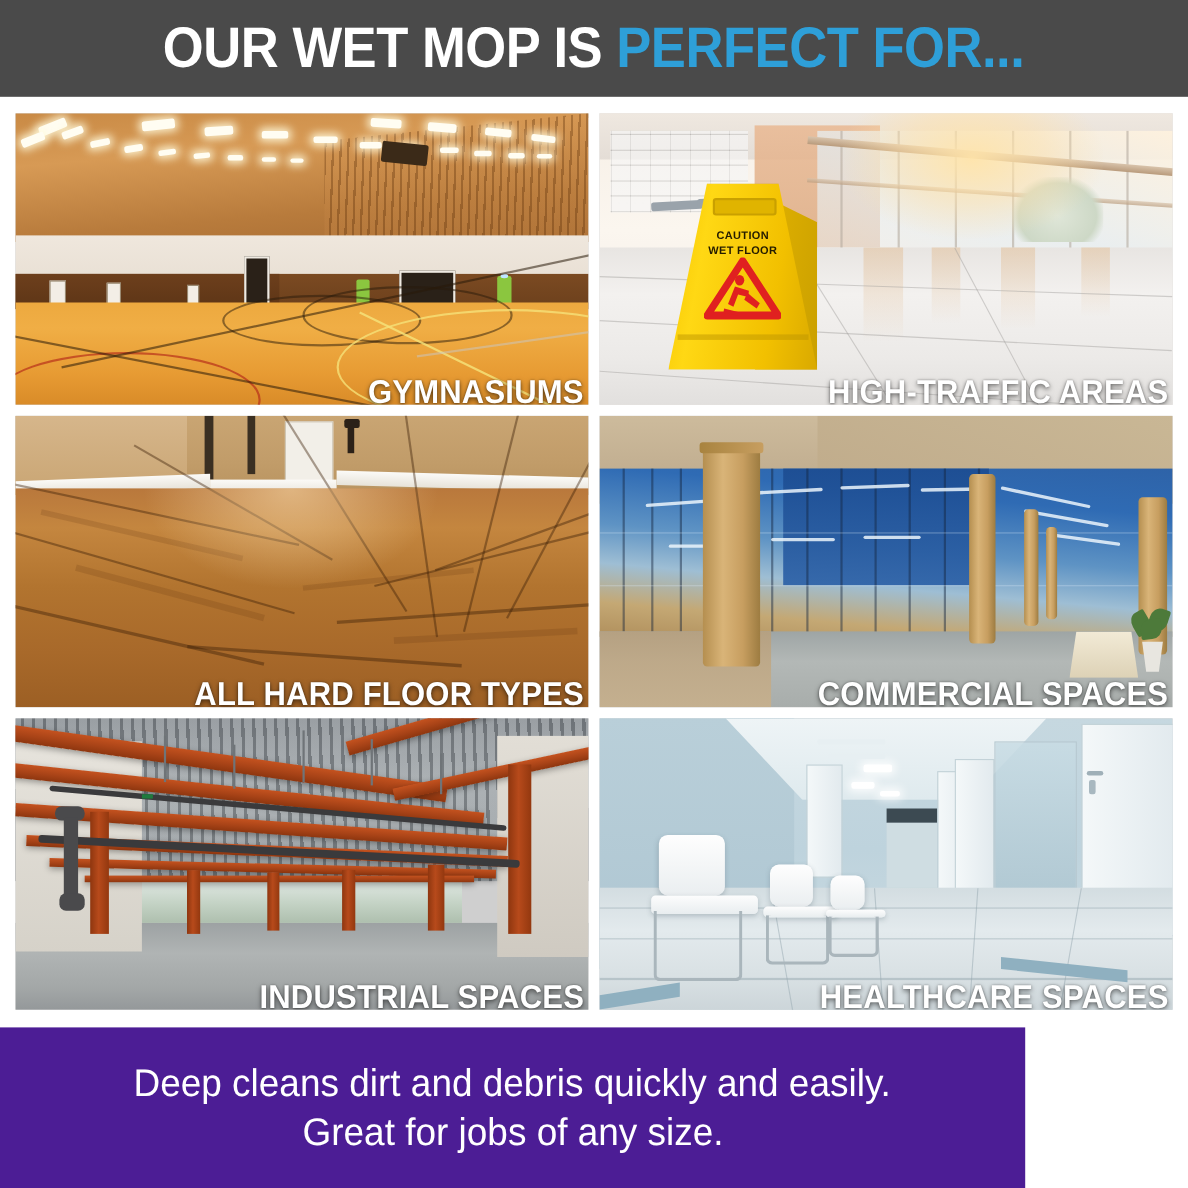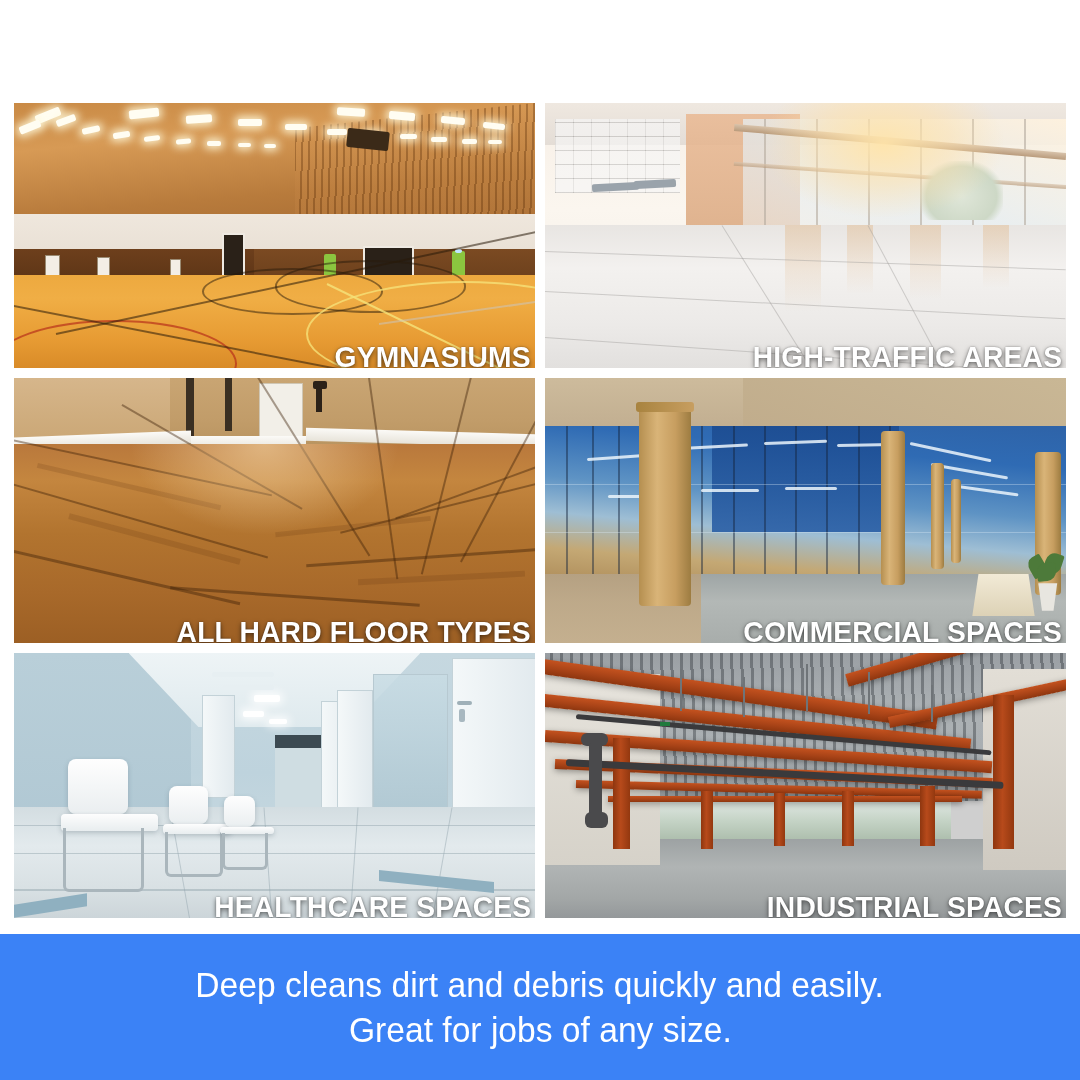--- a/index.html
+++ b/index.html
@@ -42,22 +42,22 @@
     color:#ffffff;font-weight:bold;font-size:30px;
     letter-spacing:0.2px;line-height:1;
     white-space:nowrap;
     transform:scaleX(0.94);transform-origin:right bottom;
     text-shadow:0 2px 5px rgba(0,0,0,.55), 0 0 2px rgba(0,0,0,.35);
     z-index:30;
   }
 
   
   .footer{
-    position:absolute;left:0;top:934px;width:1080px;height:146px;
-    background:#3b82f6;
+    position:absolute;left:0;top:934px;width:932px;height:146px;
+    background:#4c1d95;
     display:flex;flex-direction:column;align-items:center;justify-content:center;
   }
   .footer-line{
     color:#ffffff;font-size:35px;line-height:1.3;white-space:nowrap;
     transform:scaleX(0.96);transform-origin:center;
   }
 
   
   .gym-ceiling{position:absolute;left:0;top:0;width:100%;height:44%;
     background:linear-gradient(175deg,#c98a45 0%,#d79a55 30%,#b87b3c 70%,#a76c33 100%);}
@@ -196,20 +196,25 @@
     background:linear-gradient(180deg,#e2ded6 0%,#cfcac1 100%);z-index:7;}
   .in-duct{position:absolute;background:#4a4a4c;border-radius:6px;z-index:11;}
   .in-floor{position:absolute;left:0;bottom:0;width:100%;height:30%;
     background:linear-gradient(180deg,#9da2a3 0%,#b0b4b4 35%,#a3a7a7 75%,#94989a 100%);z-index:5;}
 </style>
 </head>
 <body>
 
 <div class="page">
 
+  <div class="header">
+    <div class="header-title">
+      <span class="h-white">OUR WET MOP IS </span><span class="h-blue">PERFECT FOR...</span>
+    </div>
+  </div>
 
   <div class="grid">
 
     <div class="tile">
       <div class="scene">
         <div class="gym-ceiling"></div>
         <div class="gym-ceil-slats"></div>
         <div class="gym-lights">
           <div class="gl" style="left:4%;top:7%;width:26px;height:9px;transform:rotate(-22deg);"></div>
           <div class="gl" style="left:1%;top:17%;width:22px;height:8px;transform:rotate(-22deg);"></div>
@@ -289,20 +294,37 @@
           <div class="ht-refl" style="left:58%;top:0;width:5%;height:48%;"></div>
           <div class="ht-refl" style="left:70%;top:0;width:6%;height:52%;"></div>
           <div class="ht-refl" style="left:84%;top:0;width:5%;height:44%;"></div>
           <div class="ht-seam" style="left:0;top:18%;width:100%;transform:rotate(2deg);"></div>
           <div class="ht-seam" style="left:0;top:46%;width:100%;transform:rotate(3deg);"></div>
           <div class="ht-seam" style="left:0;top:78%;width:100%;transform:rotate(4deg);"></div>
           <div class="ht-seam" style="left:34%;top:0;width:70%;transform:rotate(58deg);"></div>
           <div class="ht-seam" style="left:62%;top:0;width:60%;transform:rotate(62deg);"></div>
         </div>
 
+        <div class="sign" style="left:12%;top:24%;width:26%;height:64%;">
+          <div class="sign-back"></div>
+          <div class="sign-face"></div>
+          <div class="sign-handle"></div>
+          <div class="sign-txt" style="top:25%;">CAUTION</div>
+          <div class="sign-txt" style="top:33%;">WET FLOOR</div>
+          <svg class="sign-tri" viewBox="0 0 100 72" preserveAspectRatio="none">
+            <path d="M50 4 L96 66 L4 66 Z" fill="none" stroke="#e02020" stroke-width="9" stroke-linejoin="round"></path>
+            <g fill="#e02020">
+              <circle cx="46" cy="26" r="6"></circle>
+              <path d="M40 33 L58 38 L57 45 L44 42 L38 56 L31 53 Z"></path>
+              <path d="M56 40 L72 52 L68 58 L52 48 Z"></path>
+              <path d="M26 58 L44 62 L43 66 L25 63 Z"></path>
+            </g>
+          </svg>
+          <div class="sign-band"></div>
+        </div>
       </div>
       <div class="tile-label">HIGH-TRAFFIC AREAS</div>
     </div>
 
     <div class="tile">
       <div class="scene">
         <div class="hw-wall"></div>
         <div class="hw-wall-l"></div>
         <div class="hw-darkgap" style="left:33%;top:0;width:1.6%;height:22%;"></div>
         <div class="hw-darkgap" style="left:40.5%;top:0;width:1.4%;height:20%;"></div>
@@ -379,69 +401,20 @@
           <div class="cm-plant-leaf" style="left:44%;top:0;width:36%;height:30%;transform:rotate(18deg);"></div>
           <div class="cm-plant-leaf" style="left:28%;top:14%;width:40%;height:26%;transform:rotate(-6deg);"></div>
           <div class="cm-pot" style="left:22%;top:44%;width:56%;height:40%;"></div>
         </div>
       </div>
       <div class="tile-label">COMMERCIAL SPACES</div>
     </div>
 
     <div class="tile">
       <div class="scene">
-        <div class="hc-wall"></div>
-        <div class="hc-wall-l"></div>
-        <div class="hc-ceil"></div>
-        <div class="hc-ceil-light" style="left:46%;top:16%;width:5%;height:2.4%;"></div>
-        <div class="hc-ceil-light" style="left:44%;top:22%;width:4%;height:2%;"></div>
-        <div class="hc-ceil-light" style="left:49%;top:25%;width:3.4%;height:1.8%;"></div>
-        <div style="position:absolute;left:38%;top:7%;width:12%;height:2%;background:#e7eff2;border-radius:2px;"></div>
-        <div style="position:absolute;left:40%;top:12%;width:10%;height:2%;background:#e7eff2;border-radius:2px;"></div>
-        <div class="hc-door" style="left:36%;top:16%;width:6%;height:38%;"></div>
-        <div class="hc-far" style="left:50%;top:31%;width:9%;height:5%;background:#3c4a52;"></div>
-        <div class="hc-far" style="left:50%;top:36%;width:9%;height:22%;background:#cfdde2;"></div>
-        <div class="hc-door" style="left:59%;top:18%;width:6%;height:42%;"></div>
-        <div class="hc-door" style="left:62%;top:14%;width:6.5%;height:48%;"></div>
-        <div class="hc-glass" style="left:69%;top:8%;width:14%;height:58%;"></div>
-        <div class="hc-door" style="left:84%;top:2%;width:16%;height:72%;"></div>
-        <div style="position:absolute;left:85%;top:18%;width:3%;height:1.6%;background:#9fb0b8;border-radius:2px;"></div>
-        <div style="position:absolute;left:85.4%;top:21%;width:1.2%;height:5%;background:#a8b8c0;border-radius:2px;"></div>
-        <div class="hc-floor">
-          <div class="hc-tile-line" style="left:0;top:16%;width:100%;height:1px;"></div>
-          <div class="hc-tile-line" style="left:0;top:42%;width:100%;height:1px;"></div>
-          <div class="hc-tile-line" style="left:0;top:74%;width:100%;height:2px;"></div>
-          <div class="hc-tile-line" style="left:30%;top:0;width:56%;height:1px;transform:rotate(80deg);"></div>
-          <div class="hc-tile-line" style="left:48%;top:0;width:58%;height:1px;transform:rotate(86deg);"></div>
-          <div class="hc-tile-line" style="left:66%;top:0;width:58%;height:1px;transform:rotate(94deg);"></div>
-          <div class="hc-tile-line" style="left:84%;top:0;width:56%;height:1px;transform:rotate(100deg);"></div>
-        </div>
-        <div class="hc-skirt" style="left:0;bottom:2%;width:14%;height:5%;transform:skewY(-9deg);"></div>
-        <div class="hc-skirt" style="left:70%;bottom:12%;width:22%;height:4%;transform:skewY(6deg);"></div>
-        <div class="hc-chair" style="left:8%;top:40%;width:24%;height:52%;">
-          <div class="hc-back" style="left:10%;top:0;width:48%;height:40%;"></div>
-          <div class="hc-seat" style="left:4%;top:40%;width:78%;height:12%;"></div>
-          <div class="hc-leg" style="left:6%;top:50%;width:60%;height:44%;"></div>
-        </div>
-        <div class="hc-chair" style="left:28%;top:50%;width:17%;height:38%;">
-          <div class="hc-back" style="left:10%;top:0;width:44%;height:38%;"></div>
-          <div class="hc-seat" style="left:4%;top:38%;width:76%;height:10%;"></div>
-          <div class="hc-leg" style="left:6%;top:46%;width:58%;height:42%;"></div>
-        </div>
-        <div class="hc-chair" style="left:39%;top:54%;width:14%;height:32%;">
-          <div class="hc-back" style="left:10%;top:0;width:42%;height:36%;"></div>
-          <div class="hc-seat" style="left:4%;top:36%;width:74%;height:9%;"></div>
-          <div class="hc-leg" style="left:6%;top:44%;width:56%;height:40%;"></div>
-        </div>
-      </div>
-      <div class="tile-label">HEALTHCARE SPACES</div>
-    </div>
-
-    <div class="tile">
-      <div class="scene">
         <div class="in-deck"></div>
         <div class="in-deck-rib"></div>
         <div class="in-win" style="left:22%;bottom:30%;width:56%;height:14%;"></div>
         <div class="in-win" style="right:2%;top:10%;width:13%;height:62%;"></div>
         <div class="in-wall-l"></div>
         <div class="in-wall-r"></div>
         <div class="in-beam" style="left:-2%;top:2%;width:78%;height:5.5%;transform:rotate(8deg);"></div>
         <div class="in-beam" style="left:-2%;top:15%;width:84%;height:5%;transform:rotate(6deg);"></div>
         <div class="in-beam" style="left:0;top:29%;width:86%;height:4.4%;transform:rotate(4deg);"></div>
         <div class="in-beam" style="left:2%;top:40%;width:84%;height:3.6%;transform:rotate(2.5deg);"></div>
@@ -464,20 +437,69 @@
         <div class="in-rod" style="left:38%;top:9%;height:15%;"></div>
         <div class="in-rod" style="left:50%;top:4%;height:18%;"></div>
         <div class="in-rod" style="left:62%;top:7%;height:16%;"></div>
         <div class="in-rod" style="left:74%;top:12%;height:14%;"></div>
         <div style="position:absolute;left:22%;top:26%;width:2%;height:1.4%;background:#1f7a3d;z-index:12;"></div>
         <div class="in-floor"></div>
       </div>
       <div class="tile-label">INDUSTRIAL SPACES</div>
     </div>
 
+    <div class="tile">
+      <div class="scene">
+        <div class="hc-wall"></div>
+        <div class="hc-wall-l"></div>
+        <div class="hc-ceil"></div>
+        <div class="hc-ceil-light" style="left:46%;top:16%;width:5%;height:2.4%;"></div>
+        <div class="hc-ceil-light" style="left:44%;top:22%;width:4%;height:2%;"></div>
+        <div class="hc-ceil-light" style="left:49%;top:25%;width:3.4%;height:1.8%;"></div>
+        <div style="position:absolute;left:38%;top:7%;width:12%;height:2%;background:#e7eff2;border-radius:2px;"></div>
+        <div style="position:absolute;left:40%;top:12%;width:10%;height:2%;background:#e7eff2;border-radius:2px;"></div>
+        <div class="hc-door" style="left:36%;top:16%;width:6%;height:38%;"></div>
+        <div class="hc-far" style="left:50%;top:31%;width:9%;height:5%;background:#3c4a52;"></div>
+        <div class="hc-far" style="left:50%;top:36%;width:9%;height:22%;background:#cfdde2;"></div>
+        <div class="hc-door" style="left:59%;top:18%;width:6%;height:42%;"></div>
+        <div class="hc-door" style="left:62%;top:14%;width:6.5%;height:48%;"></div>
+        <div class="hc-glass" style="left:69%;top:8%;width:14%;height:58%;"></div>
+        <div class="hc-door" style="left:84%;top:2%;width:16%;height:72%;"></div>
+        <div style="position:absolute;left:85%;top:18%;width:3%;height:1.6%;background:#9fb0b8;border-radius:2px;"></div>
+        <div style="position:absolute;left:85.4%;top:21%;width:1.2%;height:5%;background:#a8b8c0;border-radius:2px;"></div>
+        <div class="hc-floor">
+          <div class="hc-tile-line" style="left:0;top:16%;width:100%;height:1px;"></div>
+          <div class="hc-tile-line" style="left:0;top:42%;width:100%;height:1px;"></div>
+          <div class="hc-tile-line" style="left:0;top:74%;width:100%;height:2px;"></div>
+          <div class="hc-tile-line" style="left:30%;top:0;width:56%;height:1px;transform:rotate(80deg);"></div>
+          <div class="hc-tile-line" style="left:48%;top:0;width:58%;height:1px;transform:rotate(86deg);"></div>
+          <div class="hc-tile-line" style="left:66%;top:0;width:58%;height:1px;transform:rotate(94deg);"></div>
+          <div class="hc-tile-line" style="left:84%;top:0;width:56%;height:1px;transform:rotate(100deg);"></div>
+        </div>
+        <div class="hc-skirt" style="left:0;bottom:2%;width:14%;height:5%;transform:skewY(-9deg);"></div>
+        <div class="hc-skirt" style="left:70%;bottom:12%;width:22%;height:4%;transform:skewY(6deg);"></div>
+        <div class="hc-chair" style="left:8%;top:40%;width:24%;height:52%;">
+          <div class="hc-back" style="left:10%;top:0;width:48%;height:40%;"></div>
+          <div class="hc-seat" style="left:4%;top:40%;width:78%;height:12%;"></div>
+          <div class="hc-leg" style="left:6%;top:50%;width:60%;height:44%;"></div>
+        </div>
+        <div class="hc-chair" style="left:28%;top:50%;width:17%;height:38%;">
+          <div class="hc-back" style="left:10%;top:0;width:44%;height:38%;"></div>
+          <div class="hc-seat" style="left:4%;top:38%;width:76%;height:10%;"></div>
+          <div class="hc-leg" style="left:6%;top:46%;width:58%;height:42%;"></div>
+        </div>
+        <div class="hc-chair" style="left:39%;top:54%;width:14%;height:32%;">
+          <div class="hc-back" style="left:10%;top:0;width:42%;height:36%;"></div>
+          <div class="hc-seat" style="left:4%;top:36%;width:74%;height:9%;"></div>
+          <div class="hc-leg" style="left:6%;top:44%;width:56%;height:40%;"></div>
+        </div>
+      </div>
+      <div class="tile-label">HEALTHCARE SPACES</div>
+    </div>
+
   </div>
 
   <div class="footer">
     <div class="footer-line">Deep cleans dirt and debris quickly and easily.</div>
     <div class="footer-line">Great for jobs of any size.</div>
   </div>
 
 </div>
 
 </body></html>

